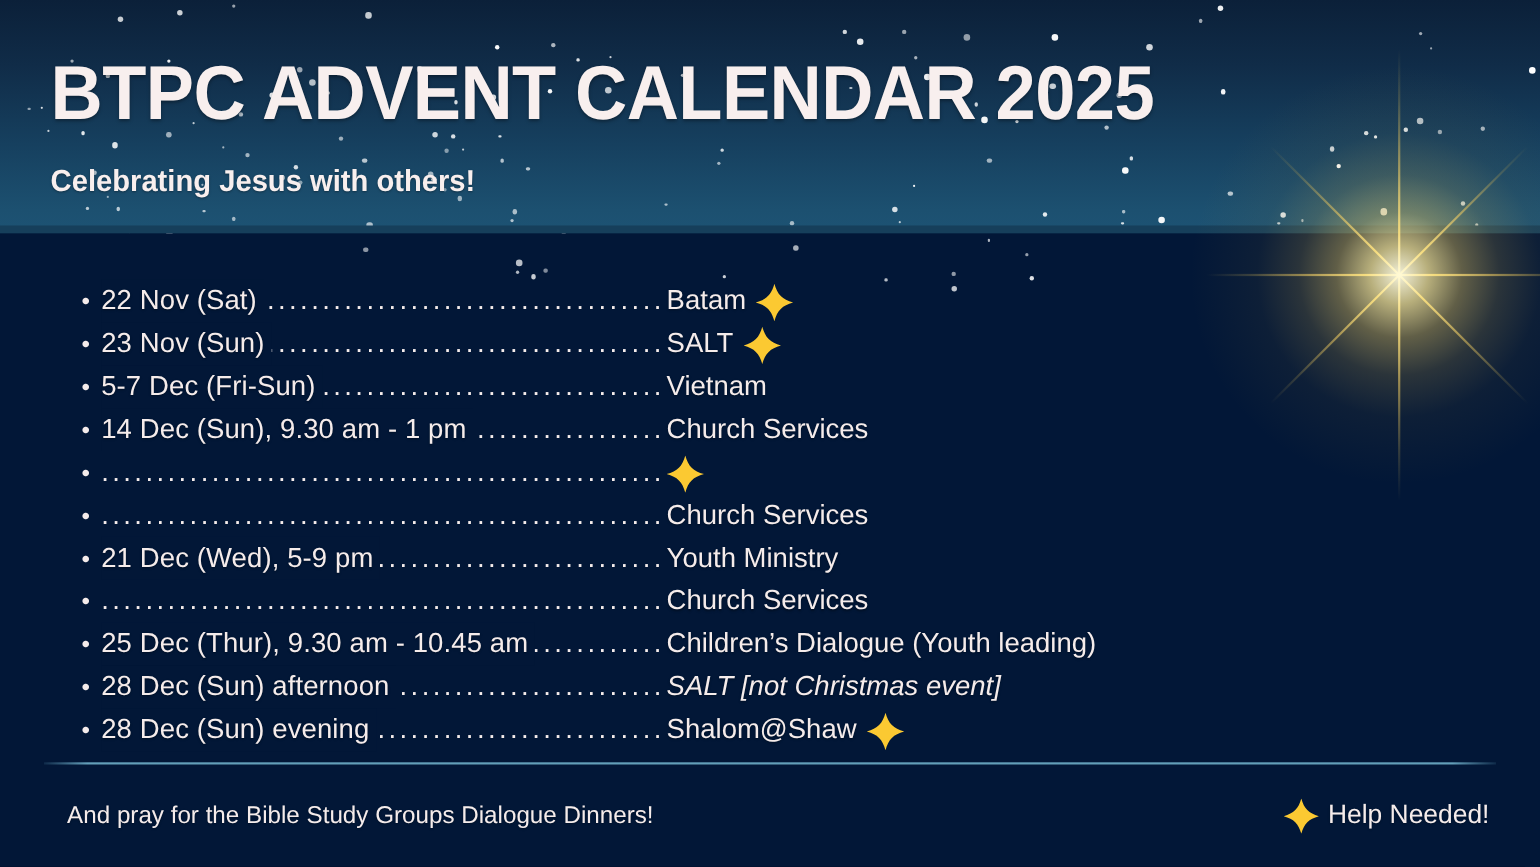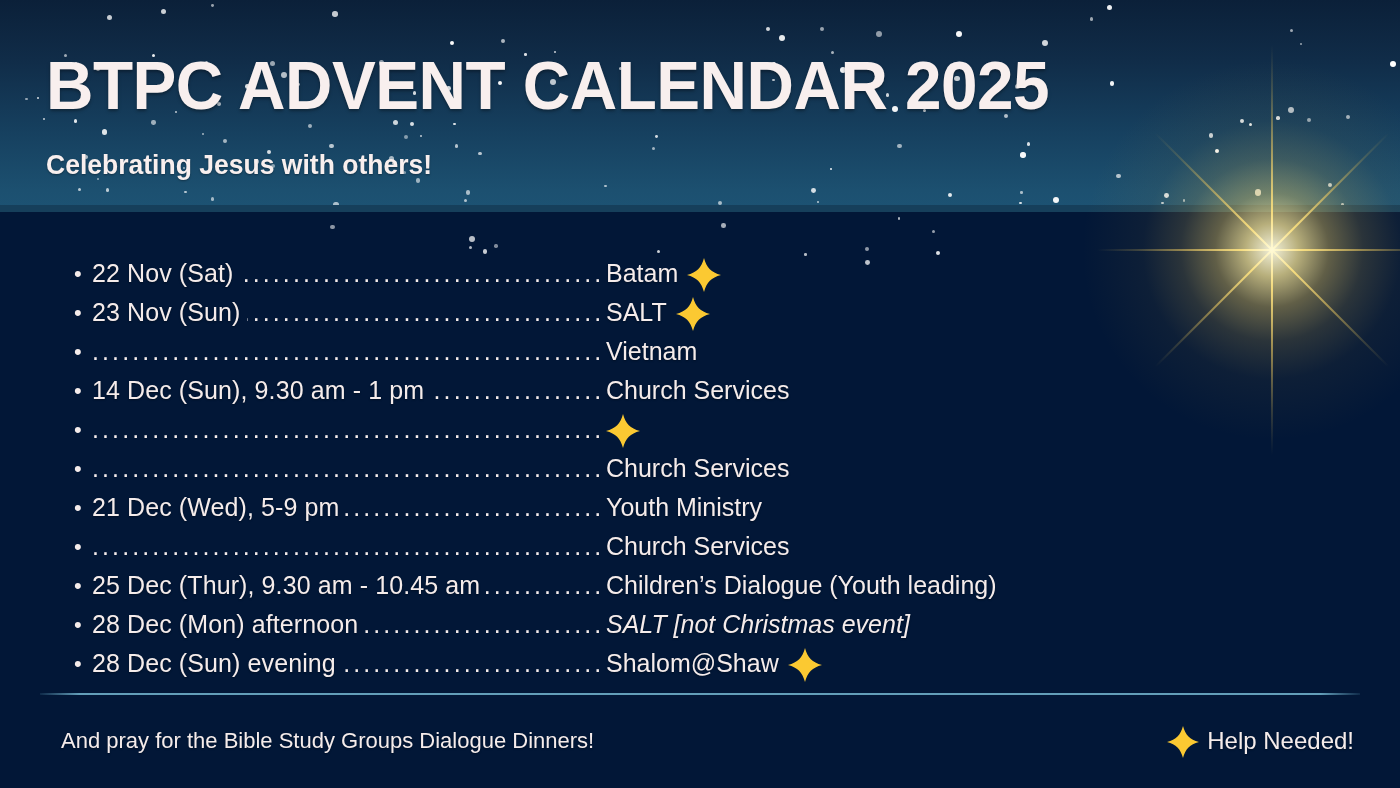--- a/index.html
+++ b/index.html
@@ -436,21 +436,21 @@
              C 19.72 9.86, 24.14 14.28, 34 17
              C 24.14 19.72, 19.72 24.14, 17 34
              C 14.28 24.14, 9.86 19.72, 0 17
              C 9.86 14.28, 14.28 9.86, 17 0 Z" fill="#fbc932"></path>
             </svg>
           </span>
         </span>
       </div>
       <div class="event-row">
         <span class="bullet"></span>
-        <span class="date-cell"><span class="leader">..........................................................................................</span></span>
+        <span class="date-cell"><span class="leader">..........................................................................................</span><span class="date-txt">5-7 Dec (Fri-Sun)</span></span>
         <span class="event-cell">
           <span class="event-name">Vietnam</span>
         </span>
       </div>
       <div class="event-row">
         <span class="bullet"></span>
         <span class="date-cell"><span class="leader">..........................................................................................</span><span class="date-txt">14 Dec (Sun), 9.30 am - 1 pm</span></span>
         <span class="event-cell">
           <span class="event-name">Church Services</span>
         </span>
@@ -493,21 +493,21 @@
       </div>
       <div class="event-row">
         <span class="bullet"></span>
         <span class="date-cell"><span class="leader">..........................................................................................</span><span class="date-txt">25 Dec (Thur), 9.30 am - 10.45 am</span></span>
         <span class="event-cell">
           <span class="event-name">Children’s Dialogue (Youth leading)</span>
         </span>
       </div>
       <div class="event-row">
         <span class="bullet"></span>
-        <span class="date-cell"><span class="leader">..........................................................................................</span><span class="date-txt">28 Dec (Mon) afternoon</span></span>
+        <span class="date-cell"><span class="leader">..........................................................................................</span><span class="date-txt">28 Dec (Sun) afternoon</span></span>
         <span class="event-cell">
           <span class="event-name italic">SALT [not Christmas event]</span>
         </span>
       </div>
       <div class="event-row">
         <span class="bullet"></span>
         <span class="date-cell"><span class="leader">..........................................................................................</span><span class="date-txt">28 Dec (Sun) evening</span></span>
         <span class="event-cell">
           <span class="event-name">Shalom@Shaw</span>
           <span class="sparkle">

